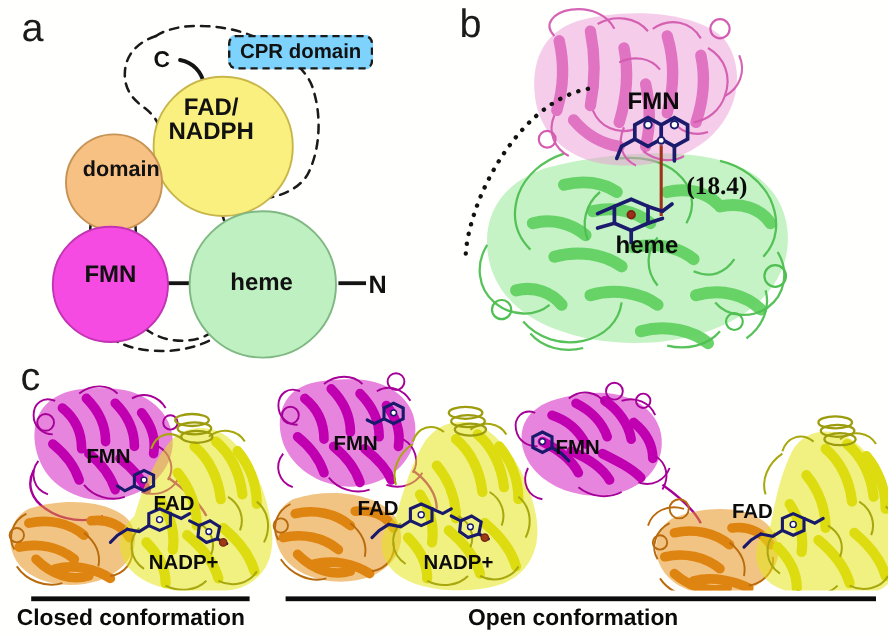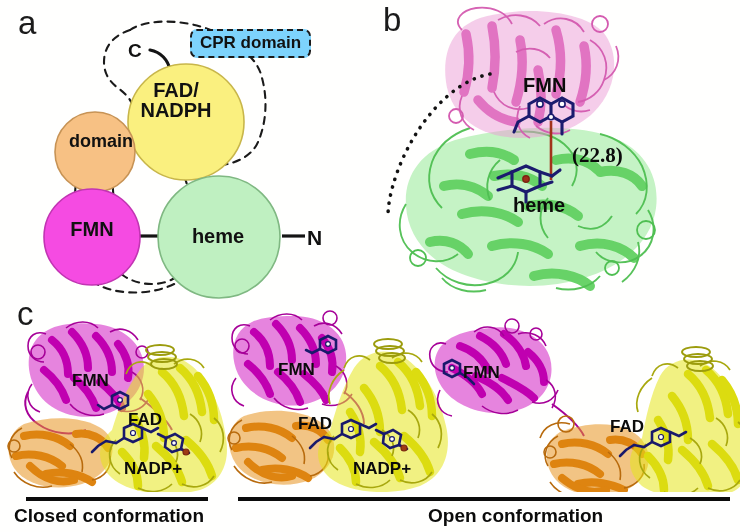--- a/index.html
+++ b/index.html
@@ -120,21 +120,21 @@
 
   .conf-caption {
     position: absolute;
     font-family: "Liberation Sans", sans-serif;
     font-weight: bold;
     font-size: 19px;
     color: #0b0b0b;
     white-space: nowrap;
   }
   #cap-closed { left: 14px;  top: 505px; }
-  #cap-open   { left: 390px; top: 505px; margin-left: 38px; }
+  #cap-open   { left: 390px; top: 505px; }
 </style>
 </head>
 <body>
 
 <div id="figure">
 
   <div class="panel-letter" id="letter-a">a</div>
   <div class="panel-letter" id="letter-b">b</div>
   <div class="panel-letter" id="letter-c">c</div>
 
@@ -303,21 +303,21 @@
         <path d="M 540 186 L 552 182"></path>
         <path d="M 552 176 L 560 170"></path>
         <path d="M 526 192 L 526 202"></path>
         <circle cx="526" cy="179" r="3.2" fill="#9E2F19" stroke="#7C2412" stroke-width="1.4"></circle>
       </g>
     </g>
   </svg>
 
   <div class="struct-label" id="b-label-fmn">FMN</div>
   <div class="struct-label" id="b-label-heme">heme</div>
-  <div class="struct-label" id="b-label-dist">(22.8)</div>
+  <div class="struct-label" id="b-label-dist">(18.4)</div>
 
   <svg class="svg-layer" id="panel-c-svg" width="740" height="532" viewBox="0 0 740 532">
     <defs>
       <clipPath id="clipC">
           <rect x="0" y="300" width="740" height="192"></rect>
         </clipPath>
     </defs>
     <g clip-path="url(#clipC)">
 
       <g>

